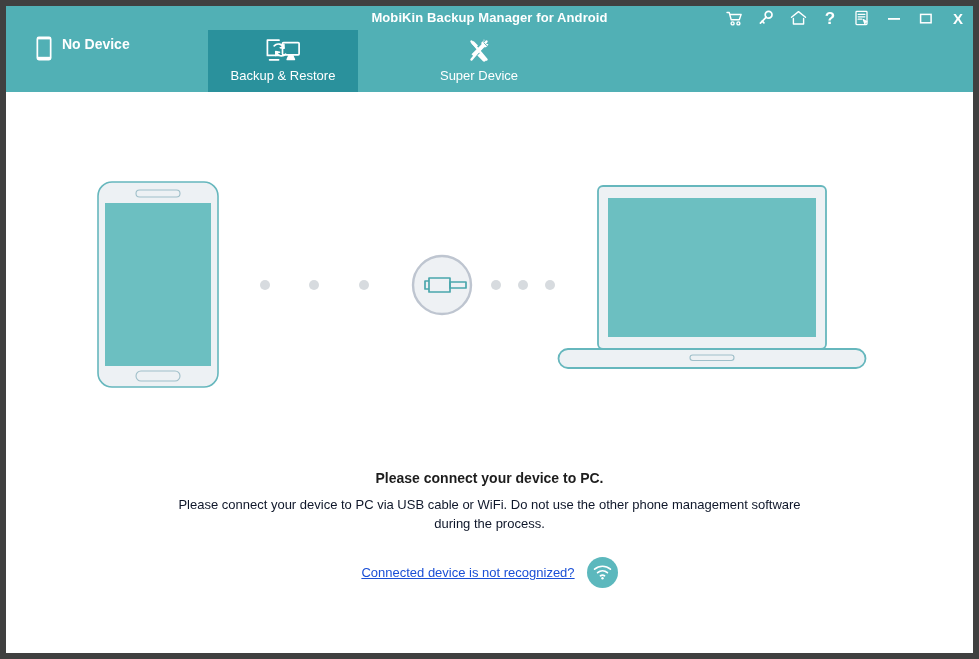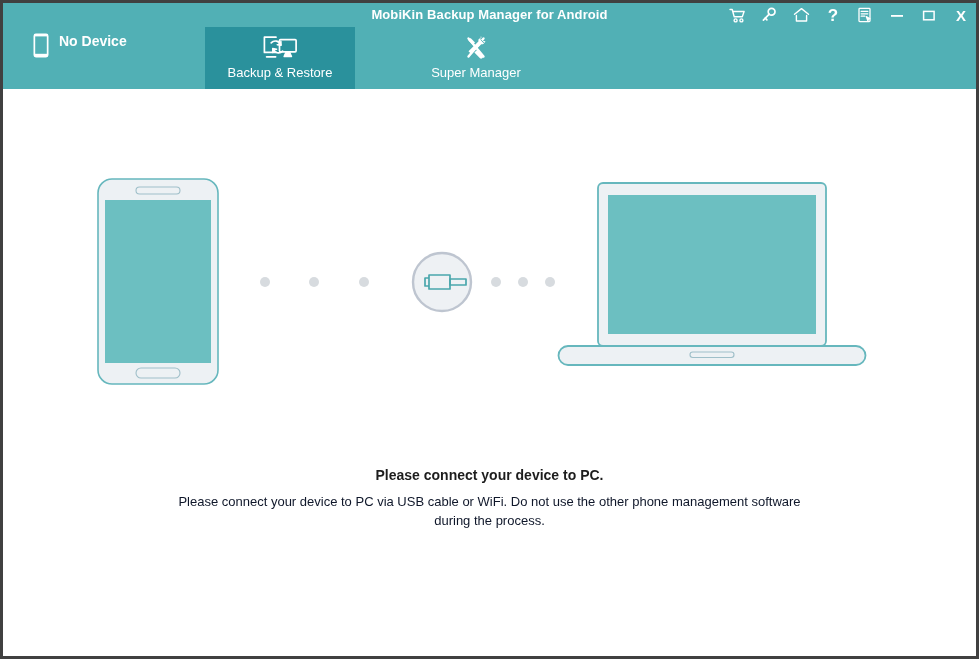--- a/index.html
+++ b/index.html
@@ -11,21 +11,21 @@
     width: 979px;
     height: 659px;
     font-family: "Liberation Sans", sans-serif;
     overflow: hidden;
   }
   .window {
     position: relative;
     width: 979px;
     height: 659px;
     box-sizing: border-box;
-    border: 3px solid #404040;
+    border: 6px solid #404040;
     background: #ffffff;
     overflow: hidden;
   }
 
   
   .header {
     position: relative;
     height: 86px;
     background: #51b0b5;
     box-sizing: border-box;
@@ -287,21 +287,21 @@
             <path d="M22.2 3.1l-2.9 1.7c-0.5 0.3-0.8 0.9-0.8 1.5v1.1L6.7 18.9c-0.6 0.6-0.6 1.6 0 2.2l0.8 0.8c0.6 0.6 1.6 0.6 2.2 0L21.2 10.4h1.1c0.6 0 1.2-0.3 1.5-0.8l1.7-2.9" fill="none" stroke="#ffffff" stroke-width="0"></path>
             <g stroke="#ffffff" stroke-width="2.4" stroke-linecap="round">
               <line x1="6.5" y1="3.5" x2="21.5" y2="21.5"></line>
               <line x1="21.5" y1="3.5" x2="6.5" y2="21.5"></line>
             </g>
             <g stroke="#51b0b5" stroke-width="0.9" stroke-linecap="round">
               <line x1="19.4" y1="5.3" x2="22.3" y2="8.5"></line>
             </g>
           </svg>
         </span>
-        <span class="tab-label">Super Manager</span>
+        <span class="tab-label">Super Device</span>
       </div>
 
     </div>
   </div>
 
   <div class="content">
 
     <div class="illustration">
       <svg width="800" height="230" viewBox="0 0 800 230">
 
@@ -339,16 +339,27 @@
           <path d="M478 177h288a9.5 9.5 0 0 1 0 19H478a9.5 9.5 0 0 1 0-19z" fill="#edf1f4" stroke="#66b7bd" stroke-width="1.8"></path>
           <rect x="600" y="183" width="44" height="5.5" rx="2.7" fill="#edf1f4" stroke="#9fbfc9" stroke-width="1.1"></rect>
         </g>
 
       </svg>
     </div>
 
     <div class="messages">
       <div class="msg-title">Please connect your device to PC.</div>
       <div class="msg-sub">Please connect your device to PC via USB cable or WiFi. Do not use the other phone management software during the process.</div>
+      <div class="link-row">
+        <a class="help-link">Connected device is not recognized?</a>
+        <span class="wifi-badge">
+          <svg width="19" height="15" viewBox="0 0 19 15" fill="none" stroke="#ffffff" stroke-width="1.7" stroke-linecap="round">
+            <path d="M1.6 4.2A12 12 0 0 1 17.4 4.2"></path>
+            <path d="M4.6 7.6a7.6 7.6 0 0 1 9.8 0"></path>
+            <path d="M7.5 10.8a3.4 3.4 0 0 1 4 0"></path>
+            <circle cx="9.5" cy="13.2" r="1.2" fill="#ffffff" stroke="none"></circle>
+          </svg>
+        </span>
+      </div>
     </div>
 
   </div>
 </div>
 
 </body></html>

